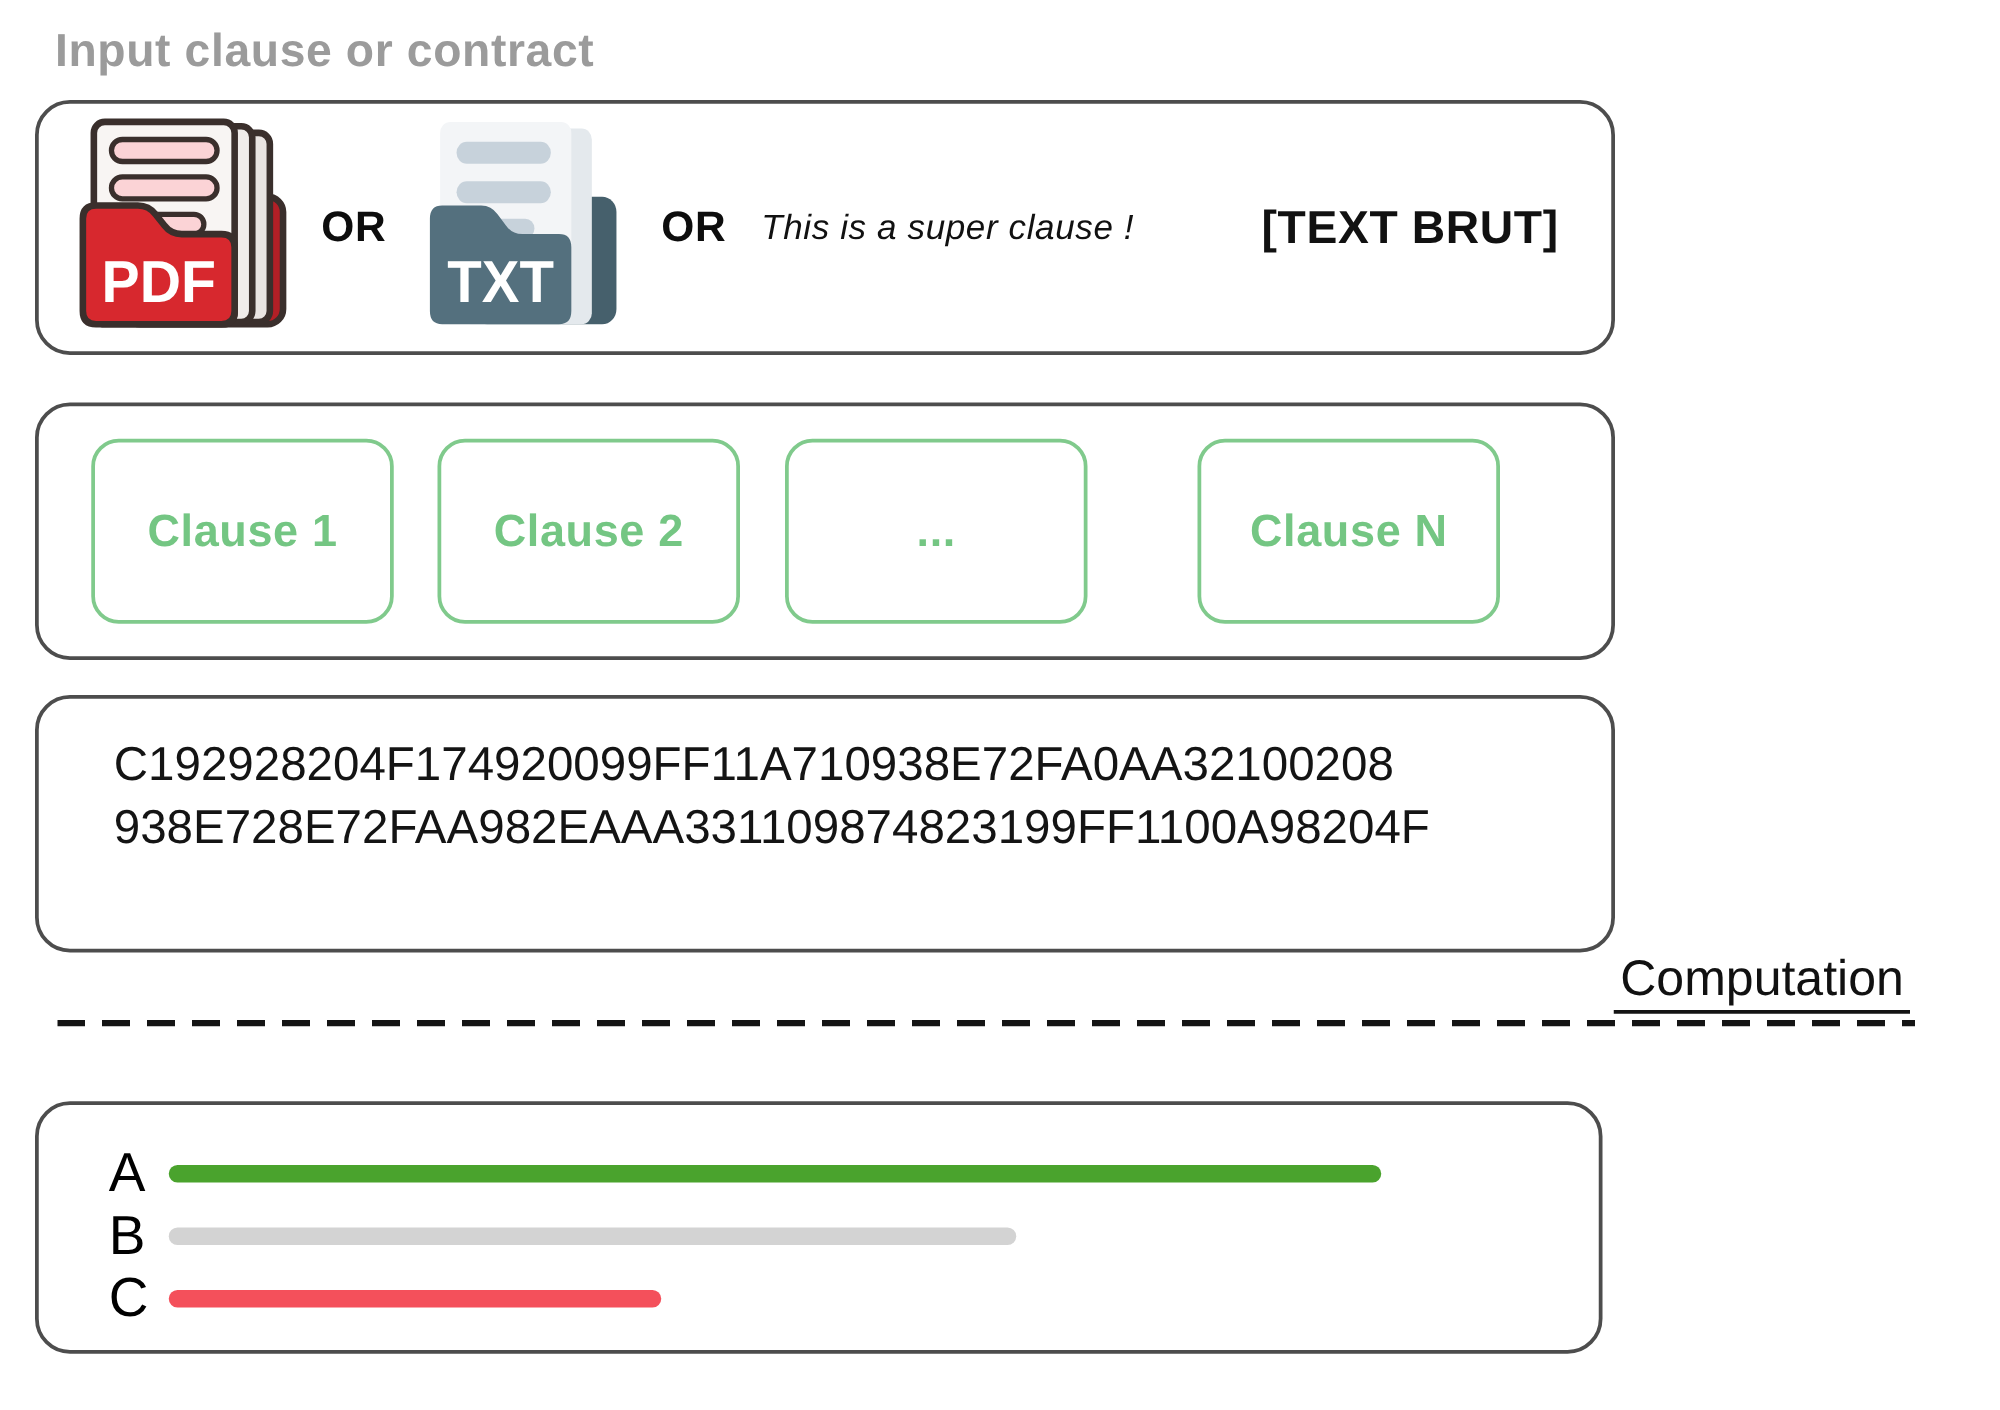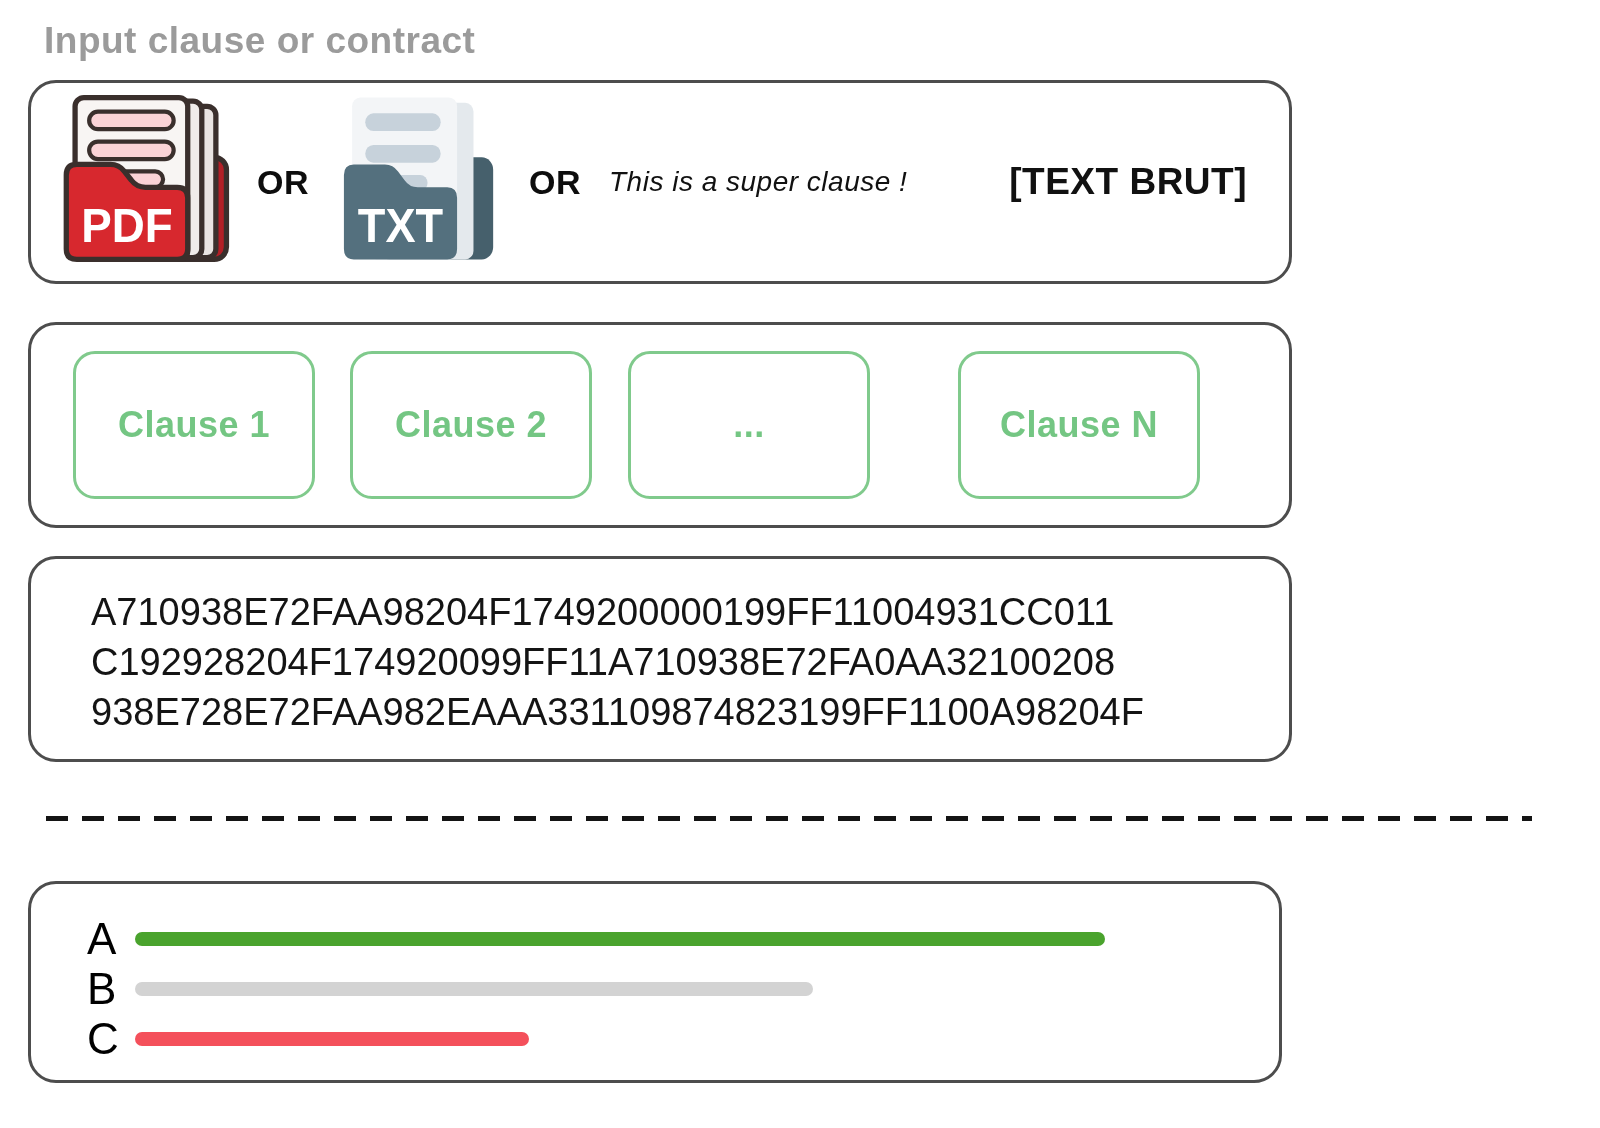--- a/index.html
+++ b/index.html
@@ -97,25 +97,25 @@
     </div>
     <div class="clause c3">
       <span>...</span>
     </div>
     <div class="clause c4">
       <span>Clause N</span>
     </div>
   </div>
 
   <div class="panel hash">
-    <div class="hash-line">A710938E72FAA98204F1749200000199FF11004931CC011</div>
     <div class="hash-line">C192928204F174920099FF11A710938E72FA0AA32100208</div>
     <div class="hash-line">938E728E72FAA982EAAA331109874823199FF1100A98204F</div>
   </div>
 
+  <div class="computation">Computation</div>
   <div class="dashline"></div>
 
   <div class="panel results">
     <div class="result-row">
       <span class="result-label">A</span>
       <div class="result-bar" style="width: 970px; background: rgb(74, 163, 45);"></div>
     </div>
     <div class="result-row">
       <span class="result-label">B</span>
       <div class="result-bar" style="width: 678px; background: rgb(211, 211, 211);"></div>

